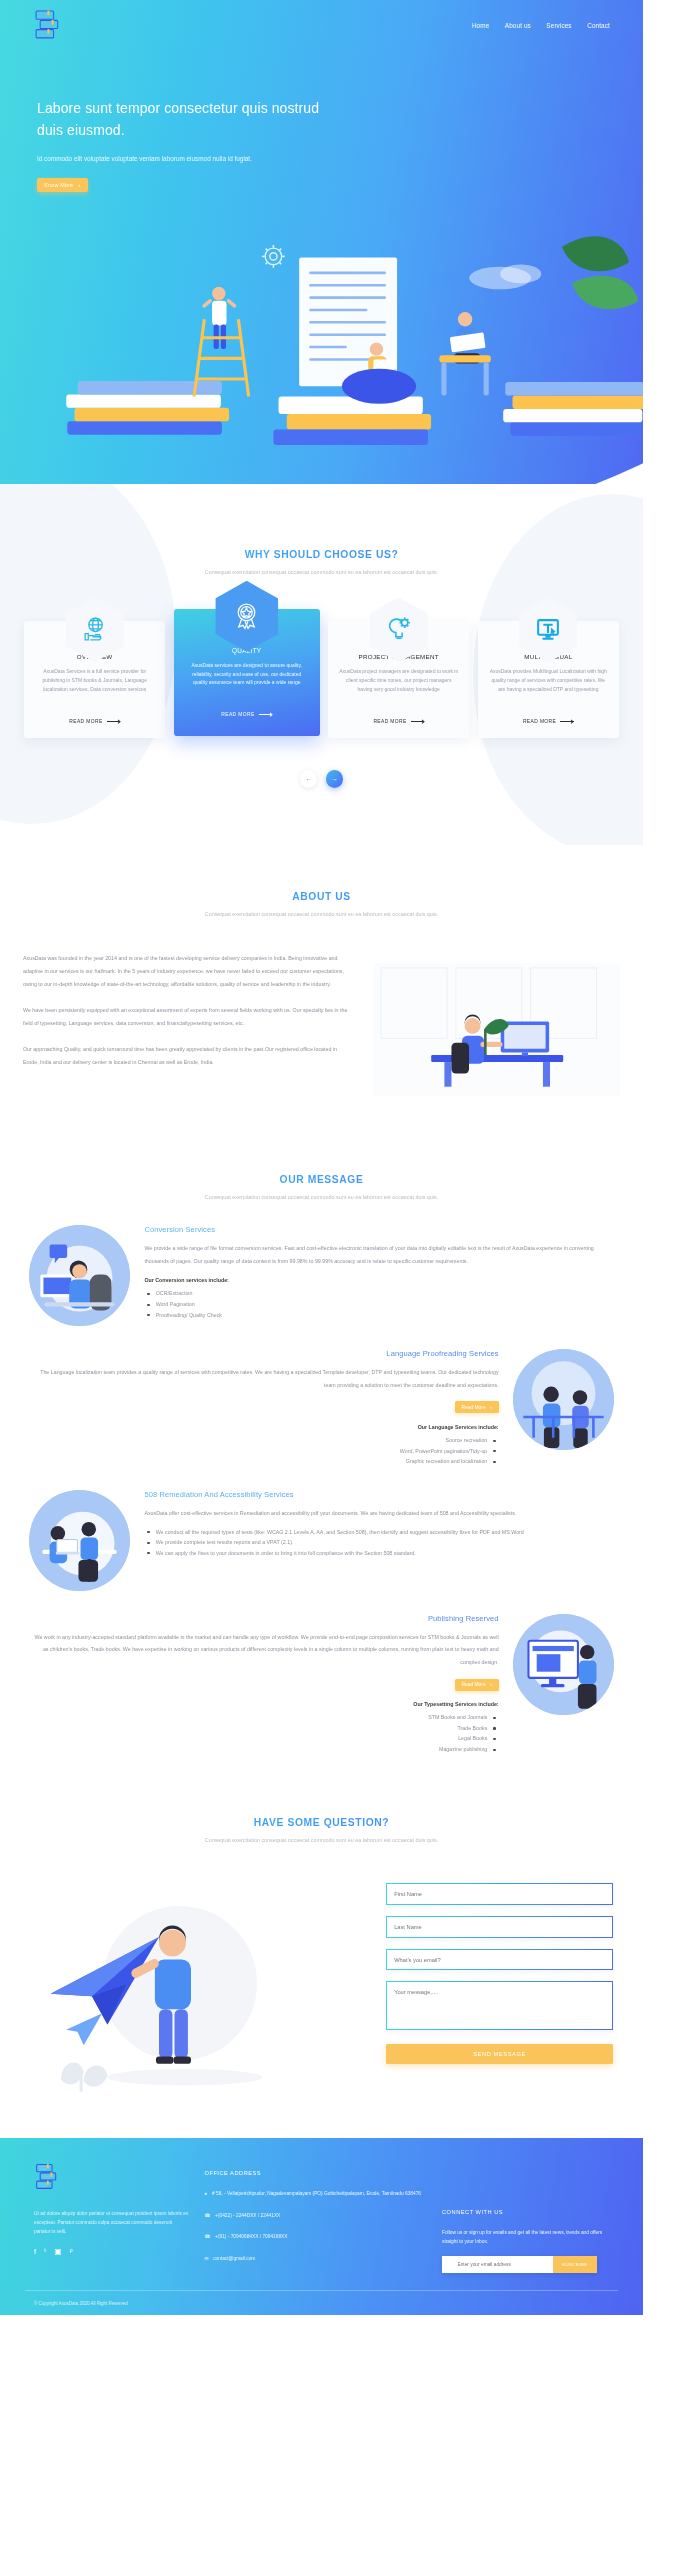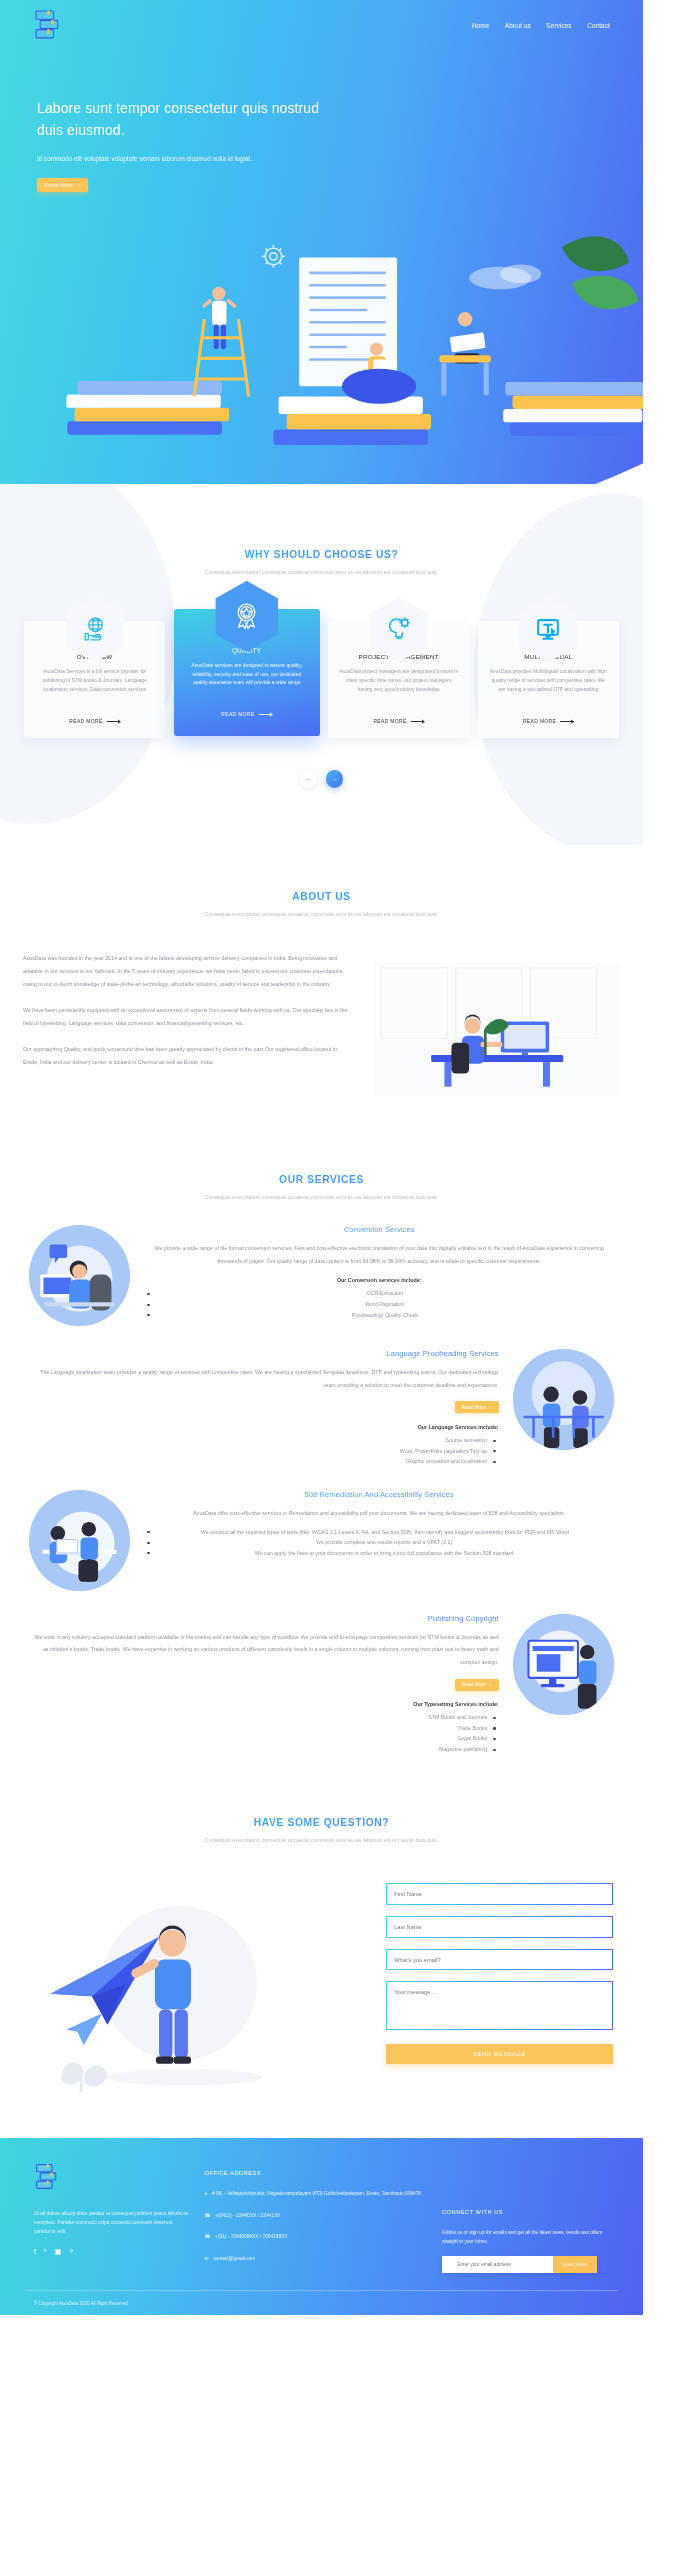--- a/index.html
+++ b/index.html
@@ -235,21 +235,21 @@
     padding: 23px 29px 0 29px;
   }
   .srow.rev { flex-direction: row-reverse; }
   .s-art {
     width: 101px; height: 101px; flex: none;
     border-radius: 50%;
     background: #a9c8f6;
     position: relative;
     overflow: hidden;
   }
-  .s-body { flex: 1; text-align: center; }
+  .s-body { flex: 1; }
   .s-body.right { text-align: right; }
   .s-title {
     font-size: 7.5px;
     font-weight: 400;
     letter-spacing: 0.1px;
     margin-bottom: 8.2px;
     background: linear-gradient(90deg,#4eb3f2,#4a7cf3);
     -webkit-background-clip: text; background-clip: text; color: transparent;
   }
   .s-desc { font-size: 5.3px; line-height: 2.35; color: #8d929b; }
@@ -659,21 +659,21 @@
 
           <path d="M250 150 C270 120 300 120 306 142 C288 164 258 168 250 150Z" fill="#2e7d46"></path>
           <rect x="250" y="150" width="6" height="58" fill="#3f6f4a"></rect>
         </svg>
       </div>
     </div>
   </section>
 
   <section class="services">
     <div class="sec-head">
-      <h2 class="sec-title">OUR SERVICES</h2>
+      <h2 class="sec-title">OUR MESSAGE</h2>
       <p class="sec-sub">Consequat exercitation consequat occaecat commodo sunt eu ea laborum est occaecat duis quis.</p>
     </div>
 
     <div class="srow">
       <div class="s-art">
         <svg viewBox="0 0 196 196" width="101" height="101">
           <circle cx="98" cy="98" r="98" fill="#a9c8f6"></circle>
           <circle cx="98" cy="104" r="64" fill="#eaf1fd"></circle>
           <rect x="22" y="96" width="66" height="44" rx="3" fill="#ffffff"></rect>
           <rect x="28" y="102" width="54" height="32" fill="#4a6ff3"></rect>
@@ -782,21 +782,21 @@
           <rect x="70" y="124" width="14" height="12" fill="#3b55e8"></rect>
           <rect x="54" y="136" width="46" height="6" rx="3" fill="#3b55e8"></rect>
           <g transform="translate(124,56)">
             <circle cx="20" cy="18" r="14" fill="#2b2b3a"></circle>
             <rect x="4" y="34" width="34" height="46" rx="9" fill="#4a8ef3"></rect>
             <rect x="2" y="80" width="36" height="48" rx="8" fill="#2b2b3a"></rect>
           </g>
         </svg>
       </div>
       <div class="s-body right">
-        <h3 class="s-title">Publishing Copyright</h3>
+        <h3 class="s-title">Publishing Reserved</h3>
         <p class="s-desc">We work in any industry-accepted standard platform available in the market and can handle any type of workflow. We provide end-to-end page composition services for STM books &amp; Journals as well as children's books, Trade books. We have expertise in working on various products of different complexity levels in a single column to multiple columns, running from plain text to heavy math and complex design.</p>
         <button class="btn-read">
           <span>Read More</span>
           <span>›</span>
         </button>
         <div class="s-sub-head">Our Typesetting Services include:</div>
         <ul class="s-list right">
           <li>STM Books and Journals</li>
           <li>Trade Books</li>
           <li>Legal Books</li>

